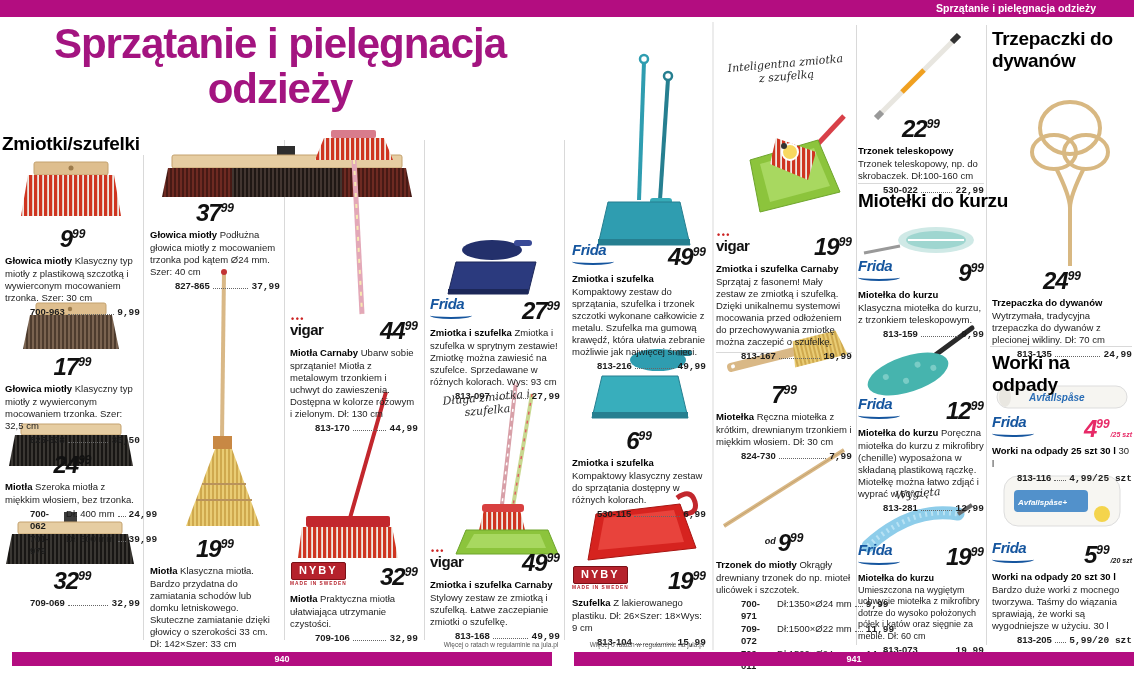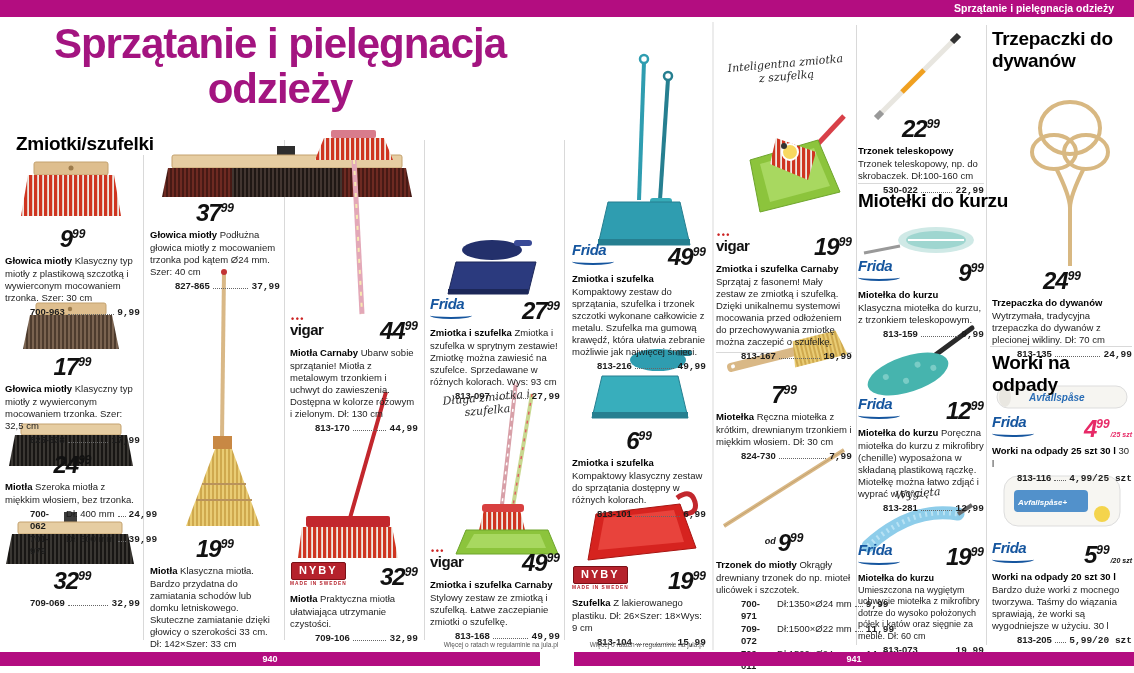--- a/index.html
+++ b/index.html
@@ -1,21 +1,21 @@
 <!DOCTYPE html>
 <html><head>
 <meta charset="utf-8">
 <style>
   * { margin:0; padding:0; box-sizing:border-box; }
   html,body { background:#fff; }
   body { font-family:"Liberation Sans", sans-serif; color:#1c1c1c; }
   .page { position:relative; width:1134px; height:673px; background:#fff; overflow:hidden; }
 
   .topbar { position:absolute; left:0; top:0; width:1134px; height:17px; background:#b30d80;
-            color:#fff; font-size:10.5px; font-weight:700; line-height:17px; text-align:right; padding-right:20px; }
+            color:#fff; font-size:10.5px; font-weight:700; line-height:17px; text-align:right; padding-right:38px; }
 
   .maintitle { position:absolute; left:30px; top:22px; width:500px; text-align:center;
                color:#a31480; font-weight:700; font-size:42px; line-height:1.07; letter-spacing:-1px; }
 
   .sech { position:absolute; font-size:19px; font-weight:700; letter-spacing:-0.3px; color:#000; }
 
   .sep { position:absolute; background:#d9d9d9; }
   .gutter { position:absolute; background:#ececec; }
 
   .prod { position:absolute; font-size:9.5px; line-height:1.27; }
@@ -81,21 +81,21 @@
     </defs>
   </svg>
 
   <div class="topbar"><span>Sprzątanie i pielęgnacja odzieży</span></div>
 
   <div class="maintitle">
     <div>Sprzątanie i pielęgnacja</div>
     <div>odzieży</div>
   </div>
 
-  <div class="sech" style="left:16px;top:133px">Zmiotki/szufelki</div>
+  <div class="sech" style="left:2px;top:133px">Zmiotki/szufelki</div>
 
   <div class="sep" style="left:143px;top:155px;width:1px;height:485px"></div>
   <div class="sep" style="left:284px;top:140px;width:1px;height:500px"></div>
   <div class="sep" style="left:424px;top:140px;width:1px;height:500px"></div>
   <div class="sep" style="left:564px;top:140px;width:1px;height:500px"></div>
   <div class="gutter" style="left:712px;top:22px;width:2px;height:628px"></div>
   <div class="sep" style="left:856px;top:25px;width:1px;height:620px"></div>
   <div class="sep" style="left:986px;top:25px;width:1px;height:620px"></div>
   <div class="sep" style="left:858px;top:183px;width:126px;height:1px"></div>
   <div class="sep" style="left:716px;top:352px;width:136px;height:1px"></div>
@@ -262,21 +262,21 @@
         <span class="rp">9,99</span>
       </div>
   </div>
 
   <div class="prod" style="left:5px;top:352px;width:135px">
     <div class="price"><span>17</span><sup>99</sup></div>
     <p class="desc"><b>Głowica miotły</b> <span>Klasyczny typ miotły z wywierconym mocowaniem trzonka. Szer: 32,5 cm</span></p>
     <div class="crow">
         <span>825-638</span>
         <span class="dots"></span>
-        <span class="rp">17,99</span>
+        <span class="rp">30,50</span>
       </div>
   </div>
 
   <div class="prod" style="left:5px;top:450px;width:135px">
     <div class="price"><span>24</span><sup>99</sup></div>
     <p class="desc"><b>Miotła</b> <span>Szeroka miotła z miękkim włosiem, bez trzonka.</span></p>
     <div class="crow">
         <span>700-062</span>
         <span class="det">Dł: 400 mm</span>
         <span class="dots"></span>
@@ -381,21 +381,21 @@
         <span>813-216</span>
         <span class="dots"></span>
         <span class="rp">49,99</span>
       </div>
   </div>
 
   <div class="prod" style="left:572px;top:426px;width:134px">
     <div class="price"><span>6</span><sup>99</sup></div>
     <p class="desc"><b>Zmiotka i szufelka</b> <span>Kompaktowy klasyczny zestaw do sprzątania dostępny w różnych kolorach.</span></p>
     <div class="crow">
-        <span>813-101</span>
+        <span>530-115</span>
         <span class="dots"></span>
         <span class="rp">6,99</span>
       </div>
   </div>
 
   <div class="prod" style="left:572px;top:566px;width:134px">
     <div class="lp">
       <div class="nyby-wrap"><span class="nyby">NYBY</span><span class="nyby-sub">MADE IN SWEDEN</span></div>
       <div class="price"><span>19</span><sup>99</sup></div>
     </div>
@@ -540,16 +540,16 @@
     <p class="desc"><b>Worki na odpady 20 szt 30 l</b><br><span>Bardzo duże worki z mocnego tworzywa. Taśmy do wiązania sprawiają, że worki są wygodniejsze w użyciu. 30 l</span></p>
     <div class="crow">
         <span>813-205</span>
         <span class="dots"></span>
         <span class="rp">5,99/20 szt</span>
       </div>
   </div>
 
   <div class="ratesnote" style="left:436px;top:641px">Więcej o ratach w regulaminie na jula.pl</div>
   <div class="ratesnote" style="left:582px;top:641px">Więcej o ratach w regulaminie na jula.pl</div>
-  <div class="pagebar" style="left:0;width:540px">940</div>
+  <div class="pagebar" style="left:12px;width:540px">940</div>
   <div class="pagebar" style="left:574px;width:560px">941</div>
 
 </div>
 
 </body></html>

